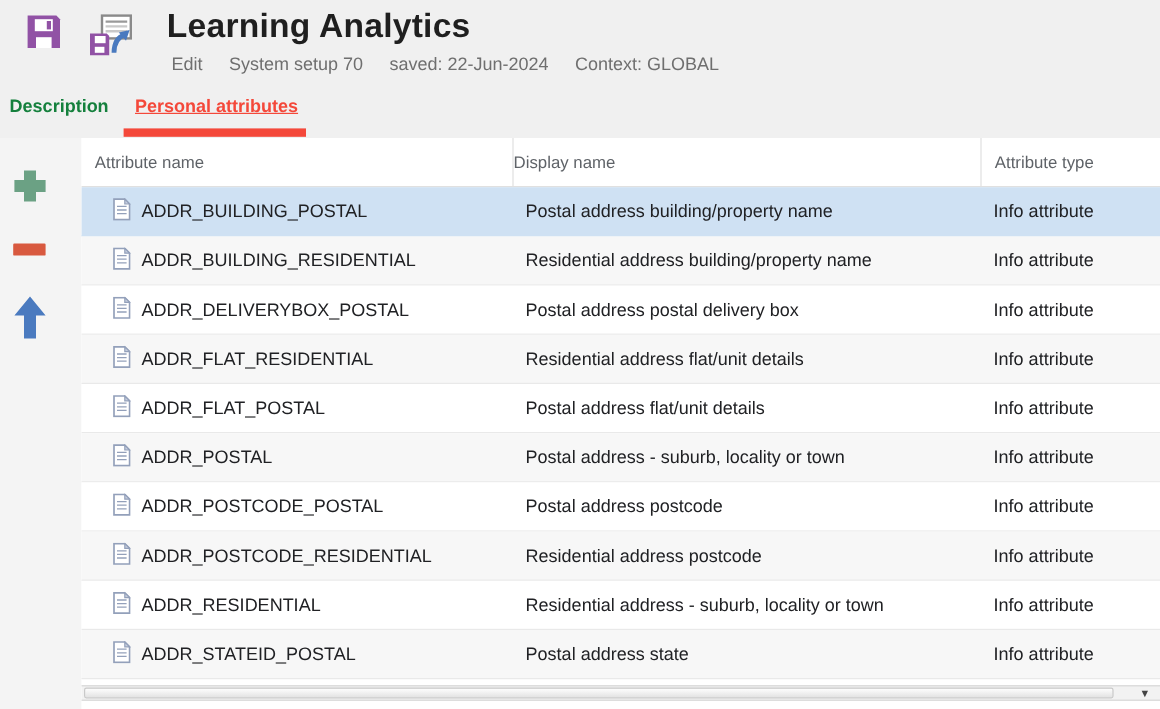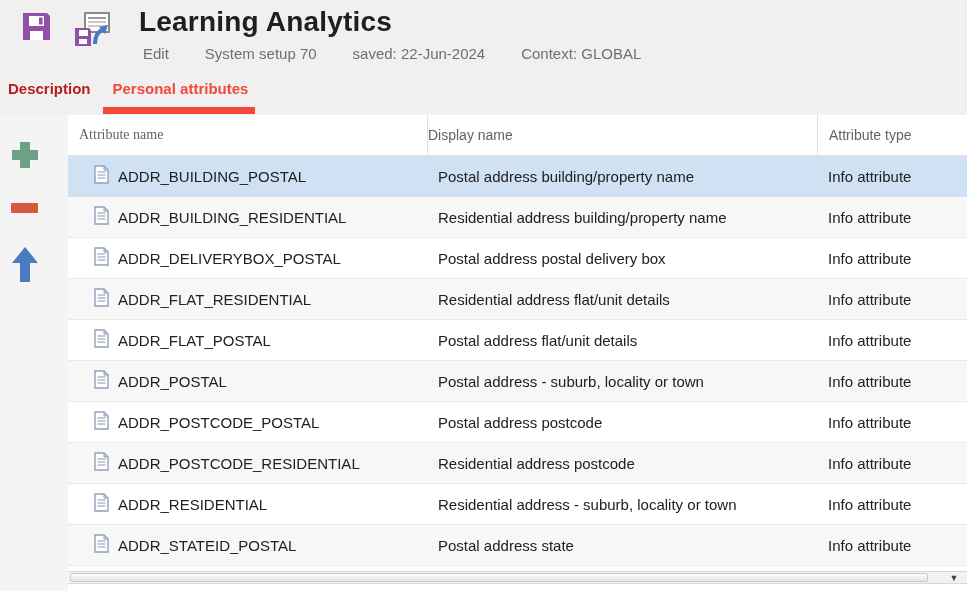--- a/index.html
+++ b/index.html
@@ -21,35 +21,35 @@
     display: flex; gap: 18px; align-items: flex-start;
   }
   .icon-btn { background: none; border: none; cursor: pointer; padding: 0; display: block; }
 
   .page-title {
     position: absolute; top: 6px; left: 139px;
     font-size: 28px; font-weight: 700; color: #1f1f1f; letter-spacing: 0.2px;
   }
   .meta-row {
     position: absolute; top: 45px; left: 143px;
-    display: flex; gap: 36px;
+    display: flex; gap: 22px;
     font-size: 15px; color: #6f6f6f;
   }
 
   
   .tabs {
     position: absolute; left: 8px; top: 78px;
     display: flex; gap: 22px; align-items: center;
   }
   .tab {
     background: none; border: none; cursor: pointer;
     font-family: inherit; font-size: 15px; font-weight: 700;
-    padding: 2px 0; color: #b91c1c;
-  }
-  .tab.active { color: #f4483a; }
+    padding: 2px 0; color: #15803d;
+  }
+  .tab.active { color: #f4483a; text-decoration: underline; }
   .tab-underline {
     position: absolute; top: 107px; left: 103px;
     width: 152px; height: 7px; background: #f4483a;
   }
 
   
   .side-rail {
     position: absolute; top: 115px; left: 0; width: 68px; height: 476px;
     background: #f4f4f4;
     display: flex; flex-direction: column; align-items: flex-start;
@@ -60,21 +60,21 @@
   .table-area {
     position: absolute; top: 115px; left: 68px; width: 899px; height: 476px;
     background: #ffffff;
   }
   .thead {
     display: flex; height: 41px; align-items: center;
     background: #ffffff; border-bottom: 1px solid #e0e0e0;
     color: #5f6368; font-size: 14px;
   }
   .th { height: 100%; display: flex; align-items: center; }
-  .th-name { width: 359px; padding-left: 11px; font-family: Liberation Serif, serif; }
+  .th-name { width: 359px; padding-left: 11px; }
   .th-display { width: 390px; padding-left: 0; border-left: 1px solid #e0e0e0; }
   .th-type { flex: 1; padding-left: 11px; border-left: 1px solid #e0e0e0; }
 
   .tbody { display: block; }
   .row {
     display: flex; height: 41px; align-items: center;
     background: #ffffff; border-bottom: 1px solid #e9e9e9;
     font-size: 15px; color: #202124; cursor: pointer;
   }
   .row:nth-child(even) { background: #f7f7f7; }

